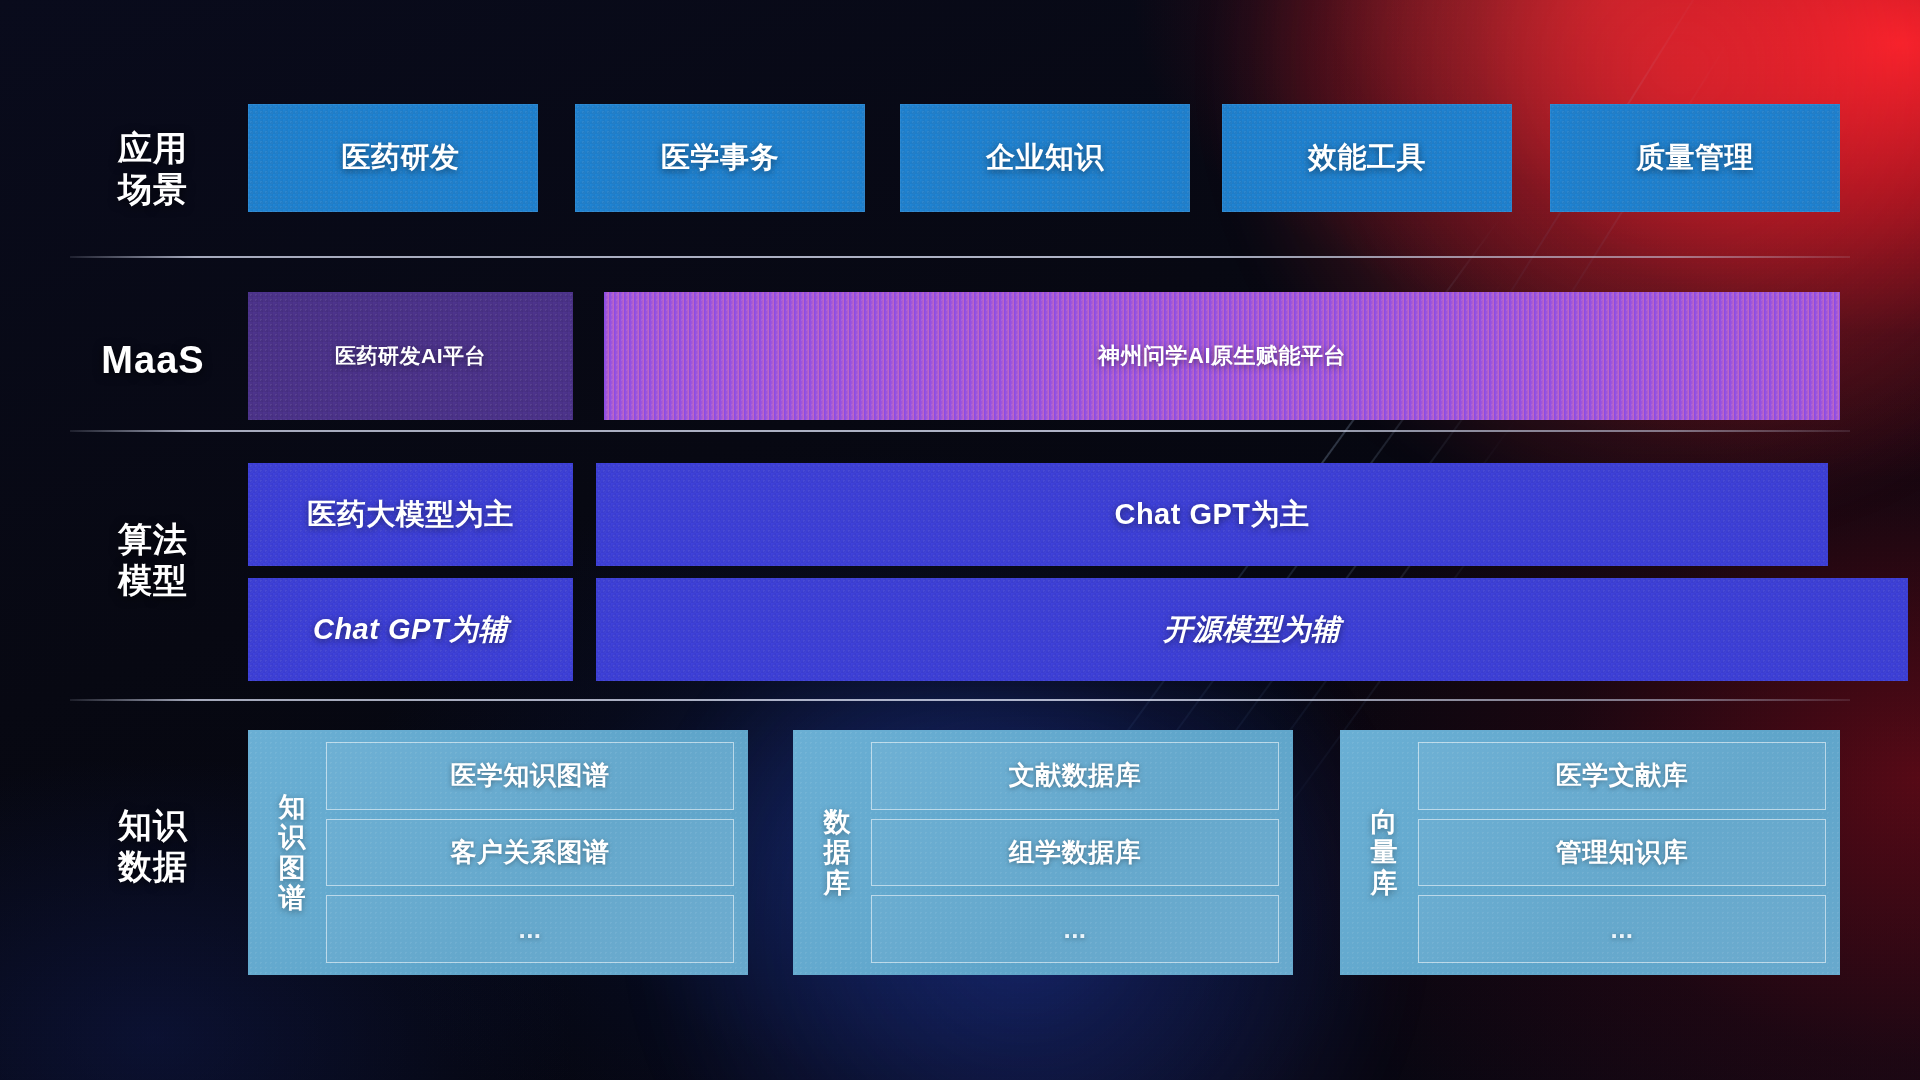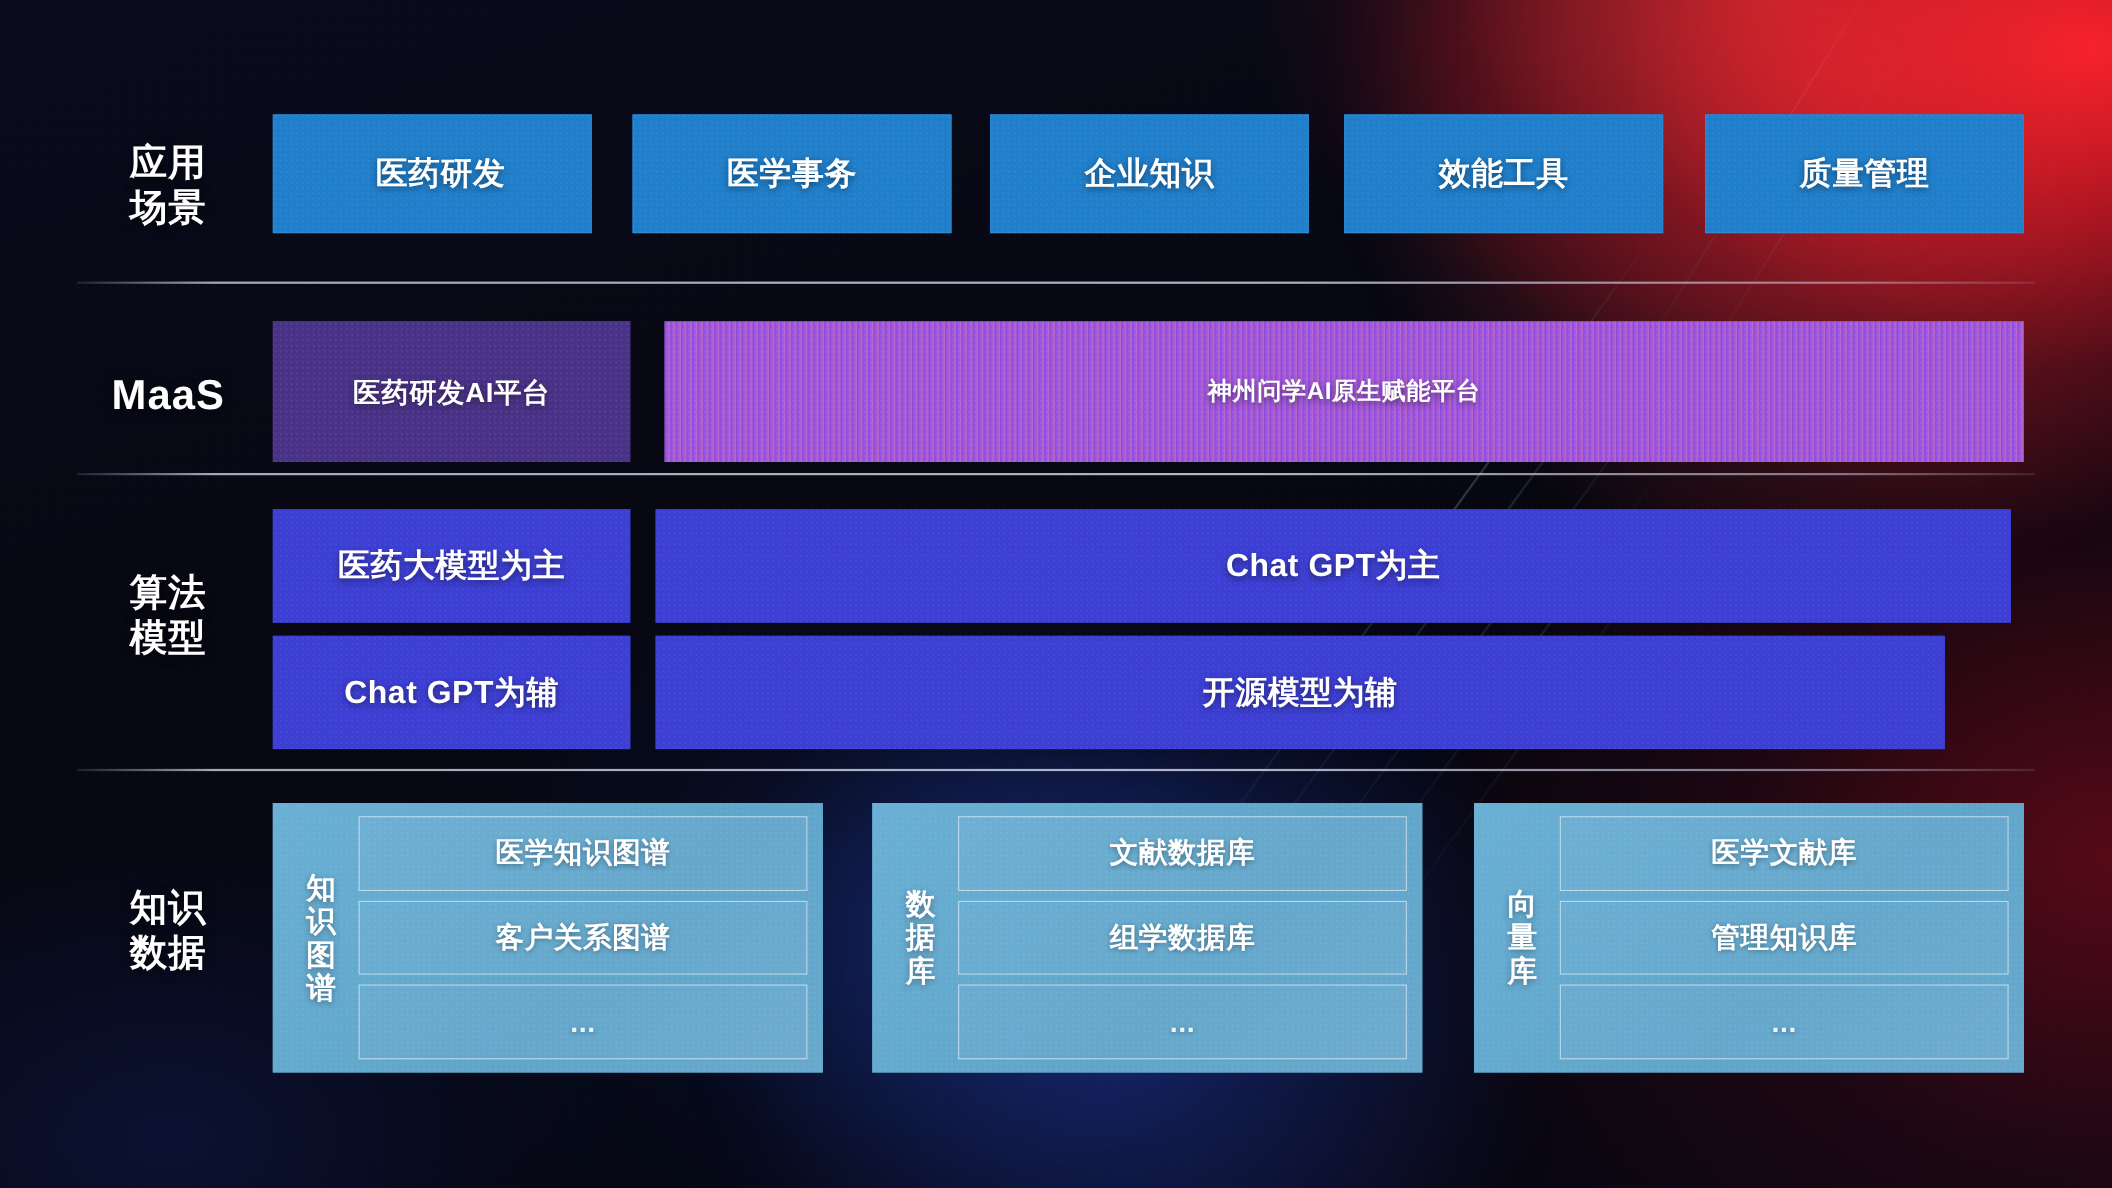--- a/index.html
+++ b/index.html
@@ -83,21 +83,21 @@
     font-size:29px;
     background-color:#1f82d1;
     background-image:
       radial-gradient(rgba(255,255,255,0.07) 1px, transparent 1px),
       linear-gradient(135deg, #2288d8 0%, #1d7cc8 55%, #2b7fc4 100%);
     box-shadow:inset 0 0 0 1px rgba(255,255,255,.06);
   }
 
   
   .maas-left {
-    top:292px; height:128px; font-size:25px;
+    top:292px; height:128px; font-size:21px;
     background-color:#4a3285;
     background-image:
       radial-gradient(rgba(255,255,255,0.07) 1px, transparent 1px),
       linear-gradient(135deg,#4f3590 0%,#452e7e 100%);
   }
   .maas-right {
     top:292px; height:128px; font-size:22px;
     background-image:
       radial-gradient(rgba(255,255,255,0.07) 1px, transparent 1px),
       linear-gradient(90deg,#8b49e0 0%,#9250e4 28%,#a257d8 58%,#b462c9 80%,#c06bbe 100%);
@@ -105,21 +105,21 @@
 
   
   .algo {
     font-size:29px;
     background-color:#3b3dd4;
     background-image:
       radial-gradient(rgba(255,255,255,0.07) 1px, transparent 1px),
       linear-gradient(135deg,#4144de 0%,#3a3ccf 60%,#4246d6 100%);
   }
   .algo-r1 { top:463px; height:103px; }
-  .algo-r2 { top:578px; height:103px; }
+  .algo-r2 { top:578px; height:103px;font-style:italic; }
 
   
   .kgroup {
     position:absolute;
     top:730px; height:245px;
     background-color:#63a9cf;
     background-image:
       radial-gradient(rgba(255,255,255,0.07) 1px, transparent 1px),
       linear-gradient(135deg,#6aafd4 0%,#5fa5ca 60%,#68a9cd 100%);
     background-size:5px 5px, auto;
@@ -209,21 +209,21 @@
 
   <div class="cell algo algo-r1" style="left:248px; width:325px;align-items:center;">
     <span>医药大模型为主</span>
   </div>
   <div class="cell algo algo-r1" style="left:596px; width:1232px;">
     <span>Chat GPT为主</span>
   </div>
   <div class="cell algo algo-r2" style="left:248px; width:325px;">
     <span>Chat GPT为辅</span>
   </div>
-  <div class="cell algo algo-r2" style="left:596px; width:1172px;">
+  <div class="cell algo algo-r2" style="left:596px; width:1312px;">
     <span>开源模型为辅</span>
   </div>
 
   <div class="divider" style="top:699px;"></div>
 
   <div class="row-label" style="top:805px;">
     <div>知识</div>
     <div>数据</div>
   </div>
 

